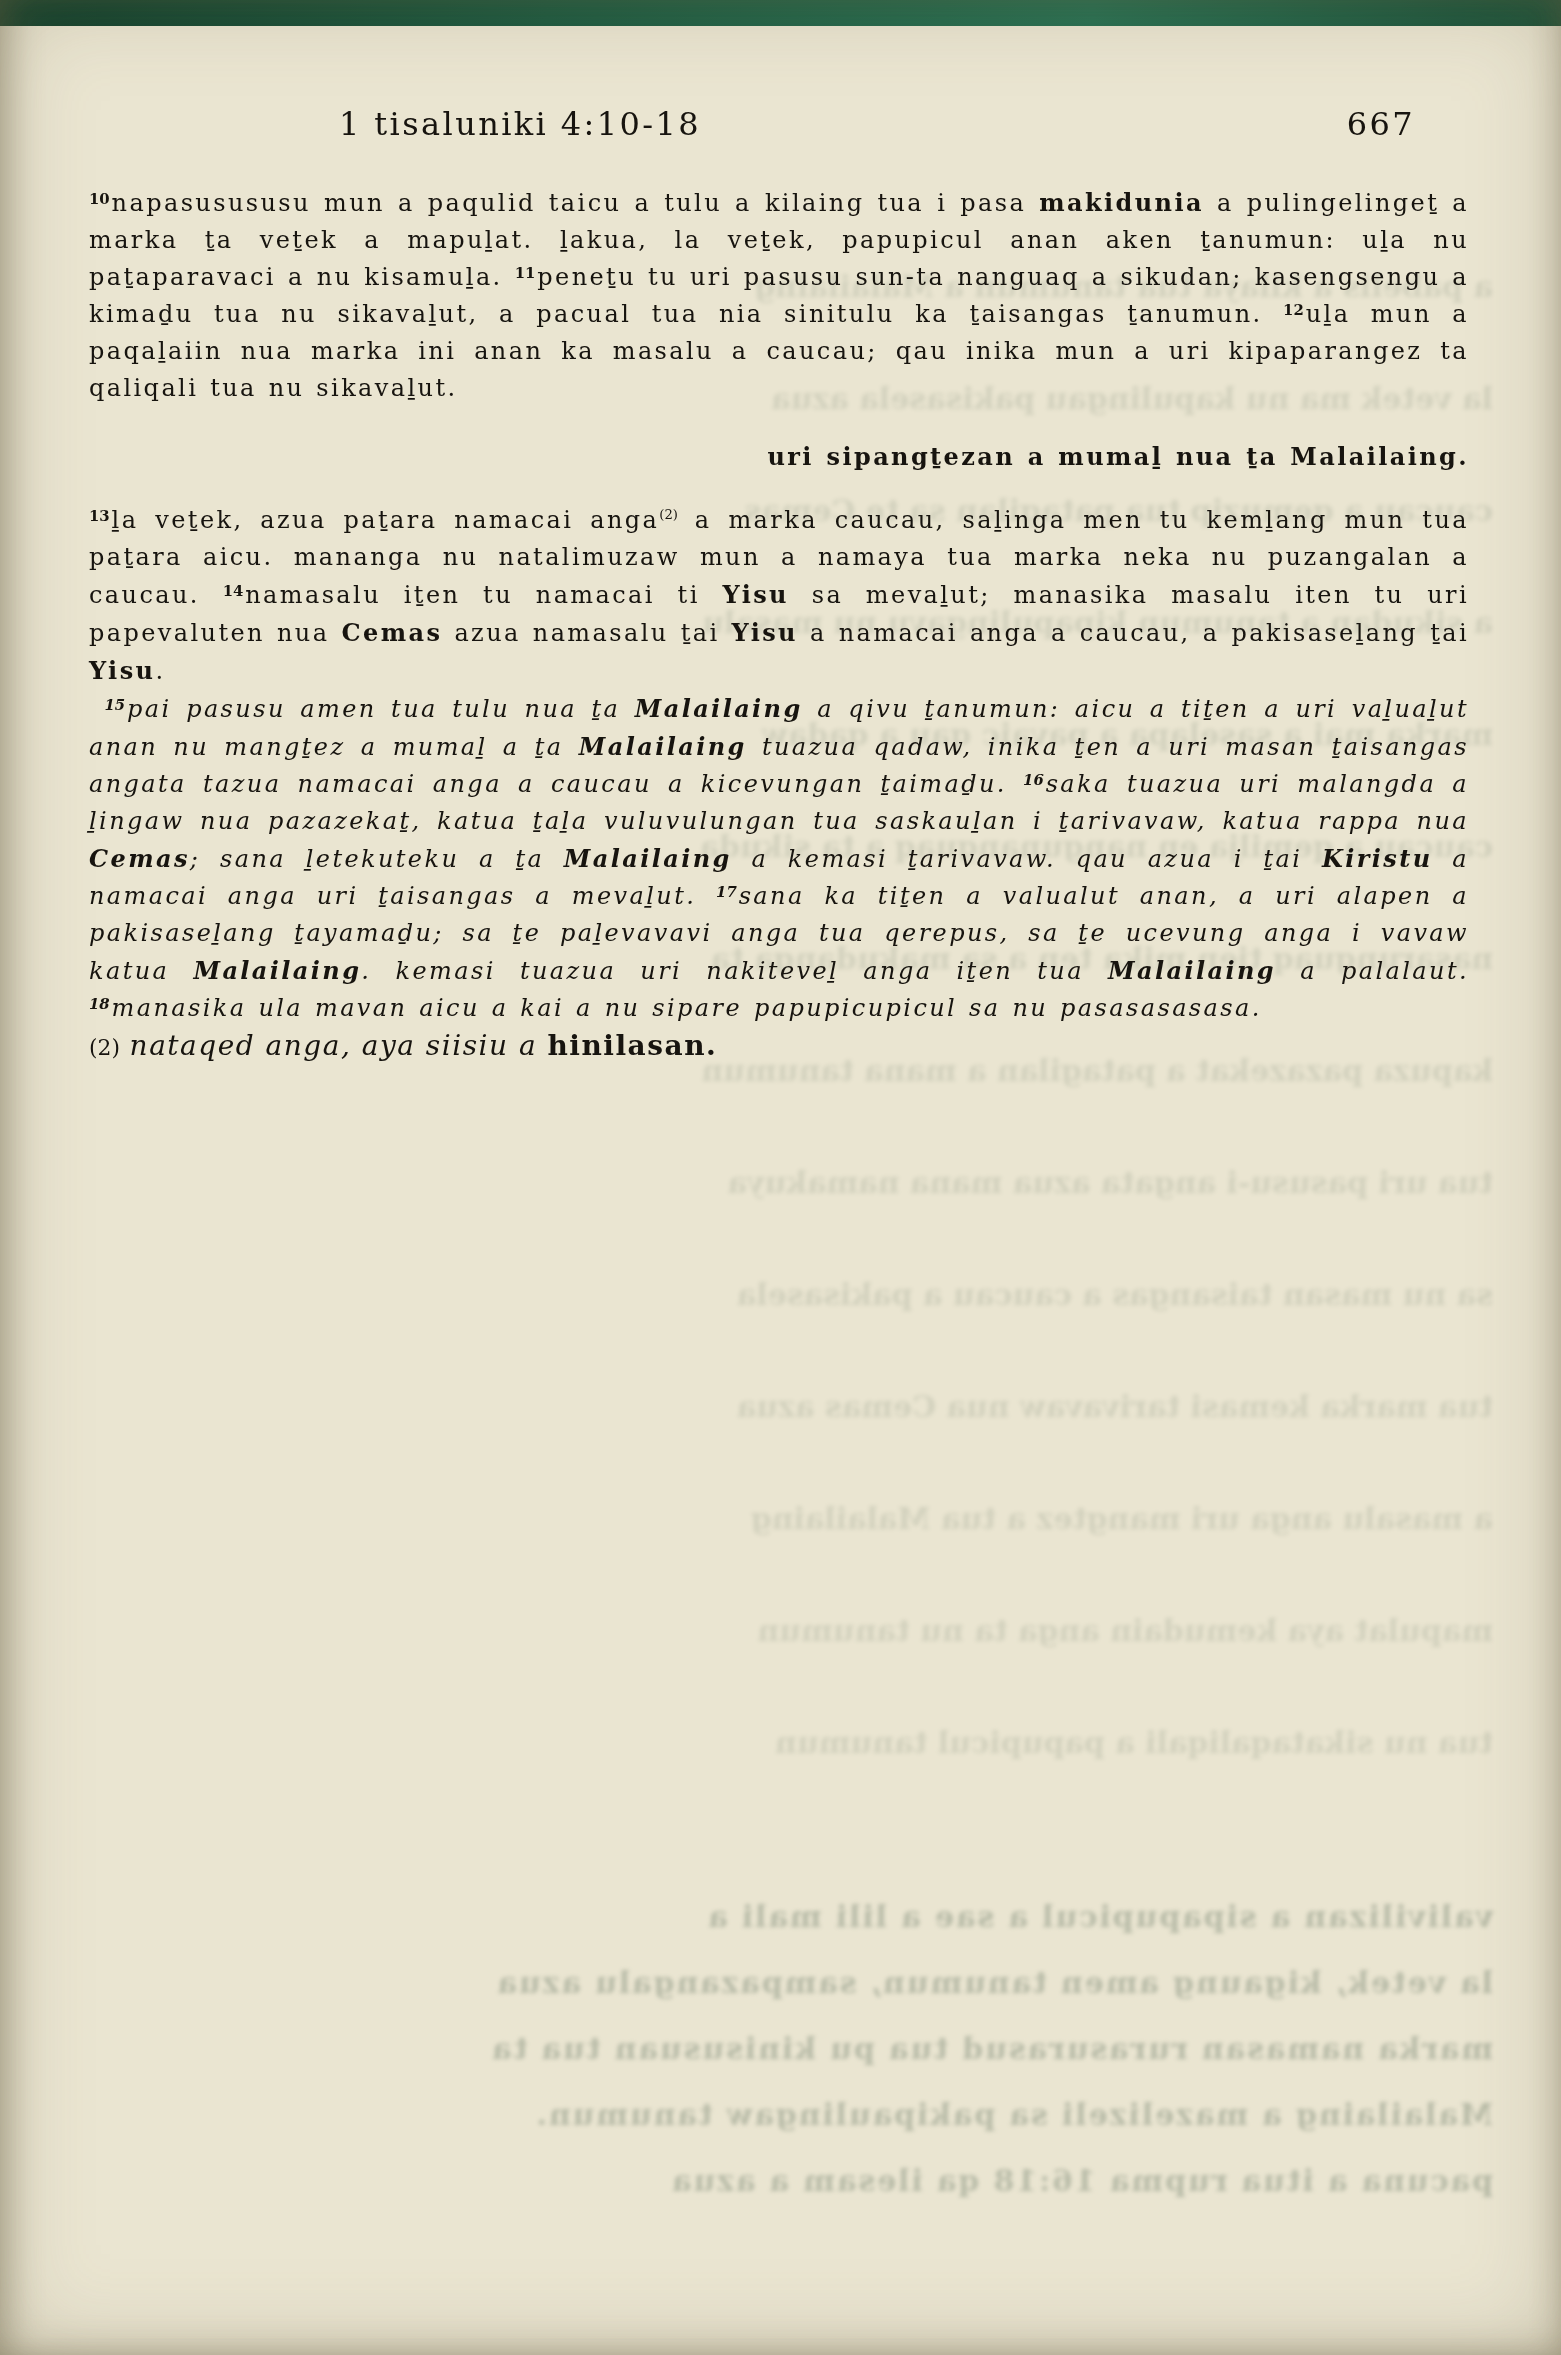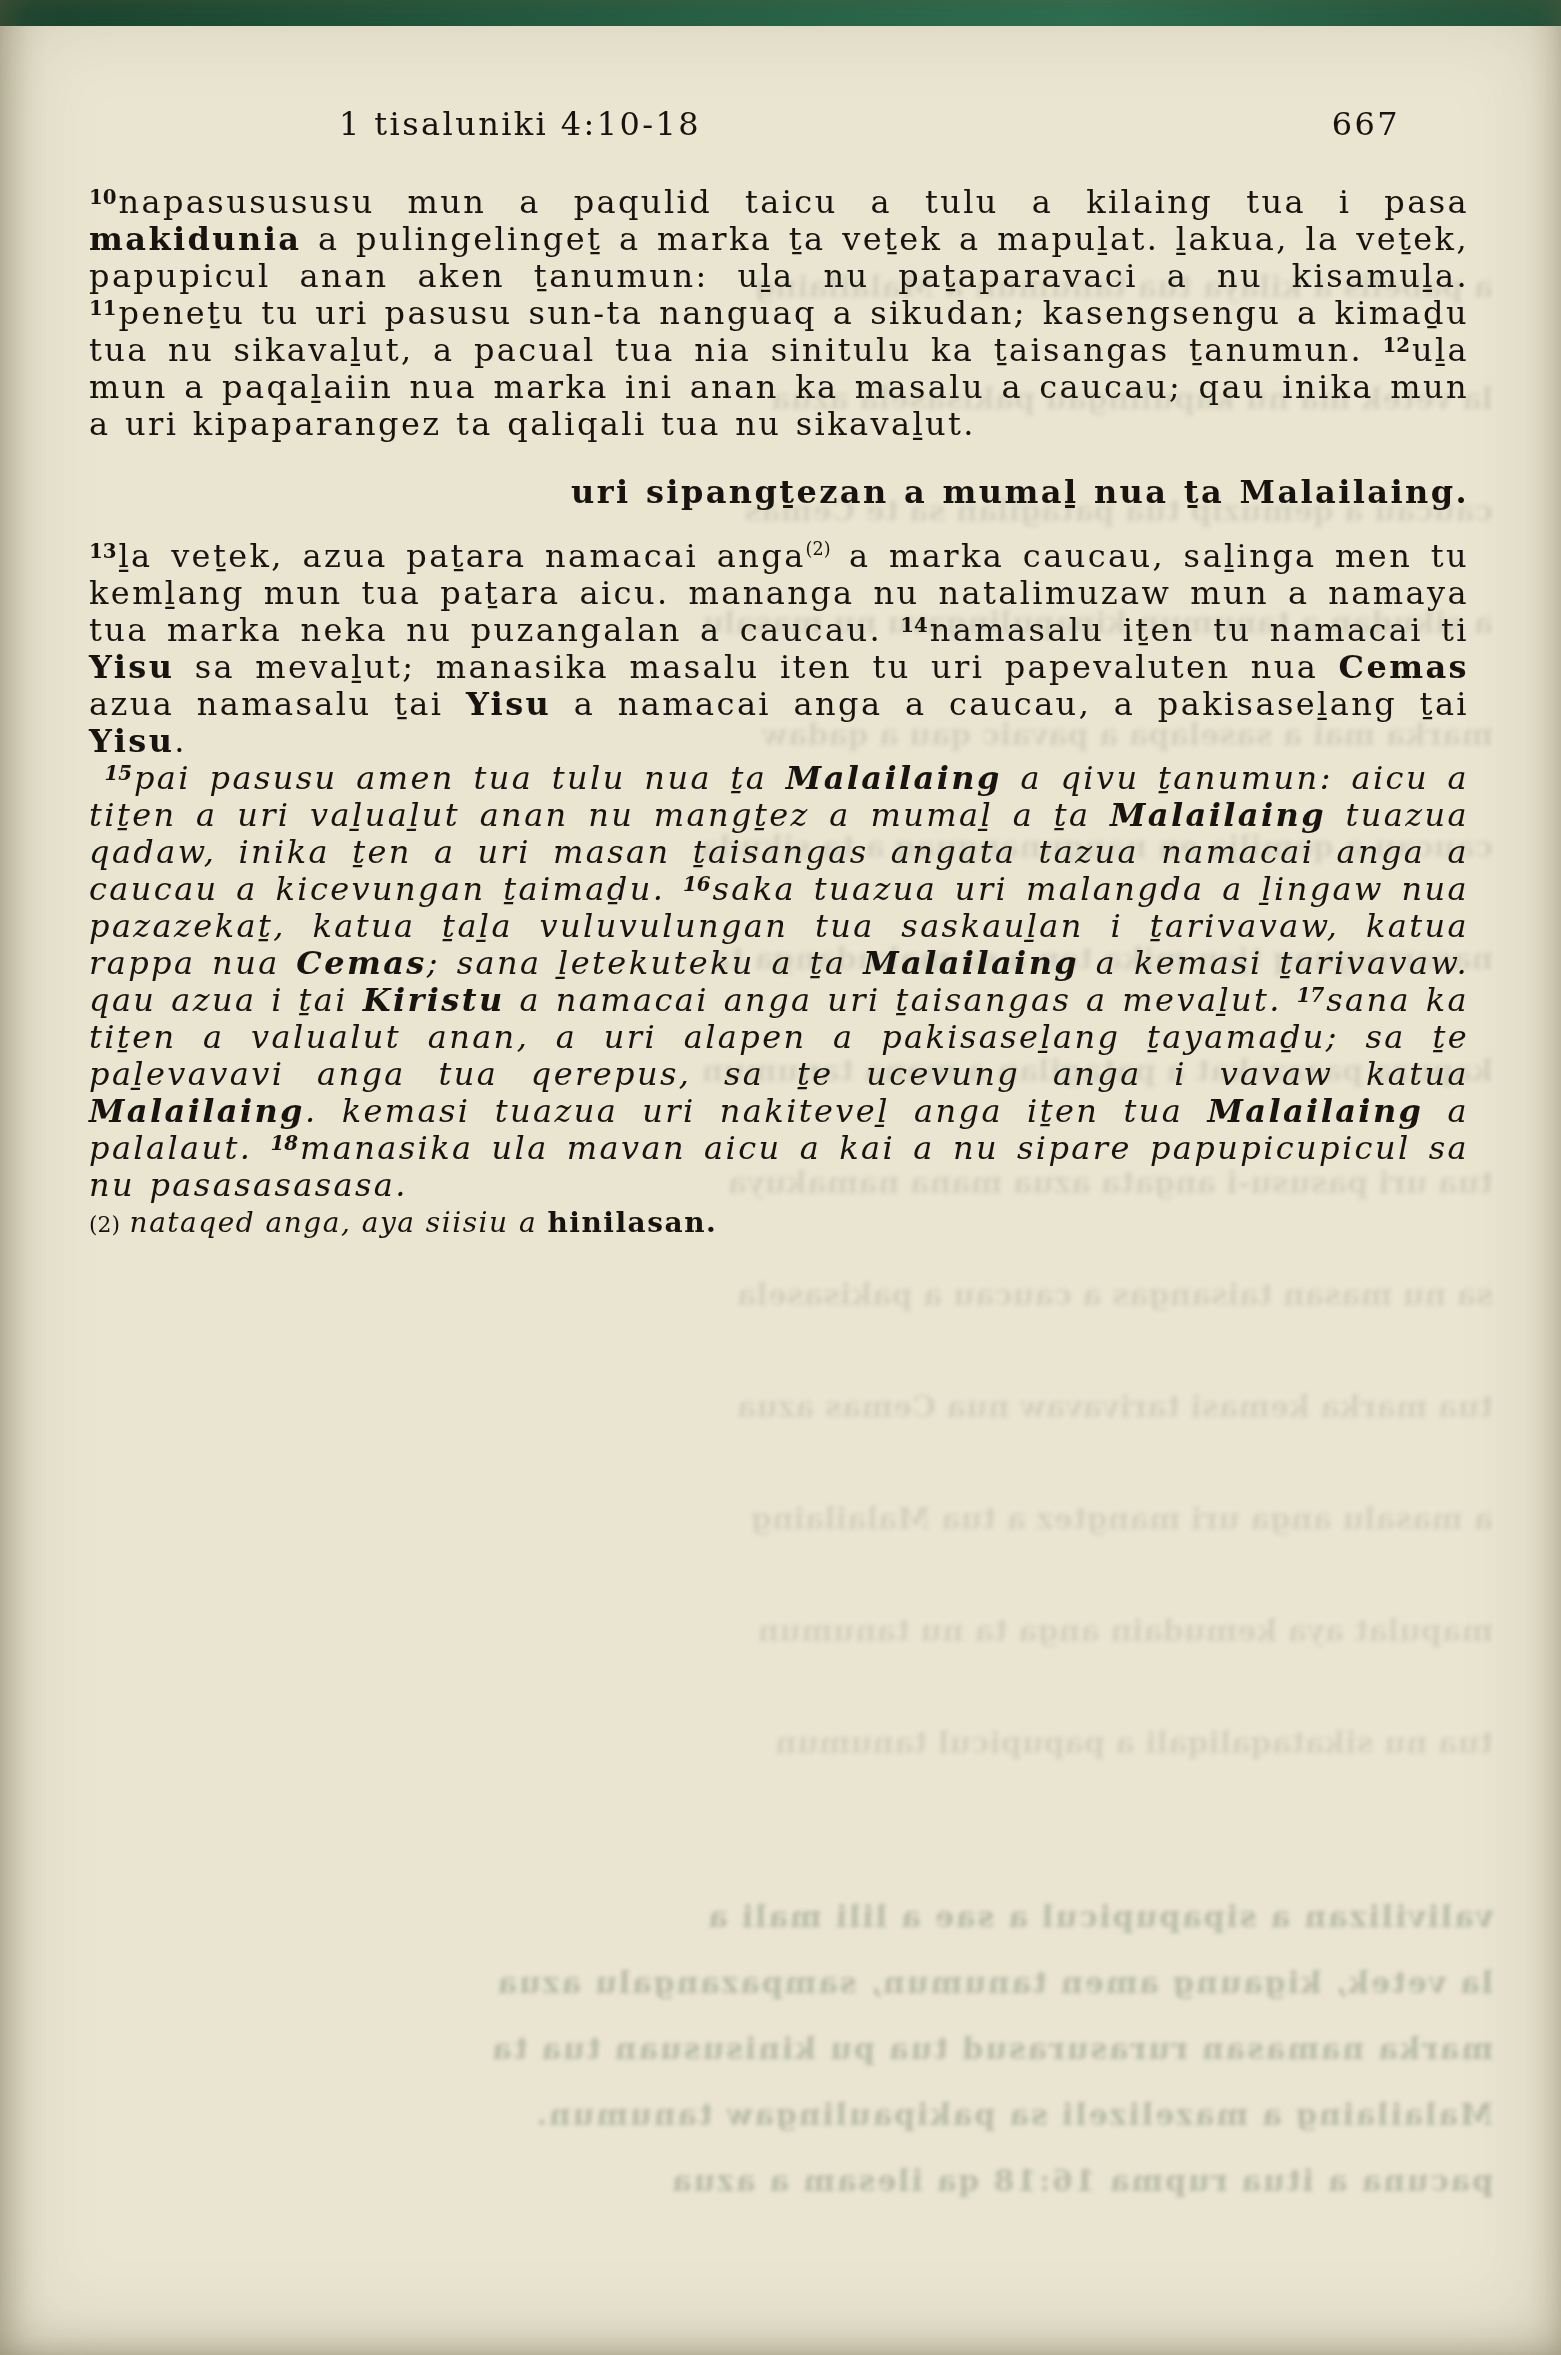--- a/index.html
+++ b/index.html
@@ -24,35 +24,35 @@
       inset -15.5px 0 27px -9.7px rgba(95,88,60,.22),
       inset 0 -17.5px 39px -13.6px rgba(110,100,70,.25);
     z-index:5;
   }
   .top-edge {
     position:absolute; top:0; left:0; right:0; height:26px;
     background:linear-gradient(90deg, #123f2b 0%, var(--band, #1c5a40) 35%, #277052 70%, #1a5038 100%);
     z-index:4;
   }
   .header {
-    position:absolute; top:105px; left:89px; right:161px;
+    position:absolute; top:105px; left:89px; right:146px;
     display:flex; align-items:baseline;
     font-size:32px; letter-spacing:2.4px;
     z-index:2;
     gap:24px;
   }
   .header-title { margin-left:250px; }
   .header-number { margin-left:auto; }
   .body-wrap {
     position:absolute; top:184px; left:89px; right:92px;
     z-index:2;
   }
   .body-text {
     text-align:justify;
-    font-size:32px;
+    font-size:24px;
     line-height:37px;
     letter-spacing:2.4px;
     word-spacing:1.9px;
   }
   .para { margin:0; }
   .para.indent { text-indent:15.5px;font-style:italic; }
   .para.heading {
     text-align:right; text-indent:0;
     font-weight:700;
     margin:31px 0 27px 0;

